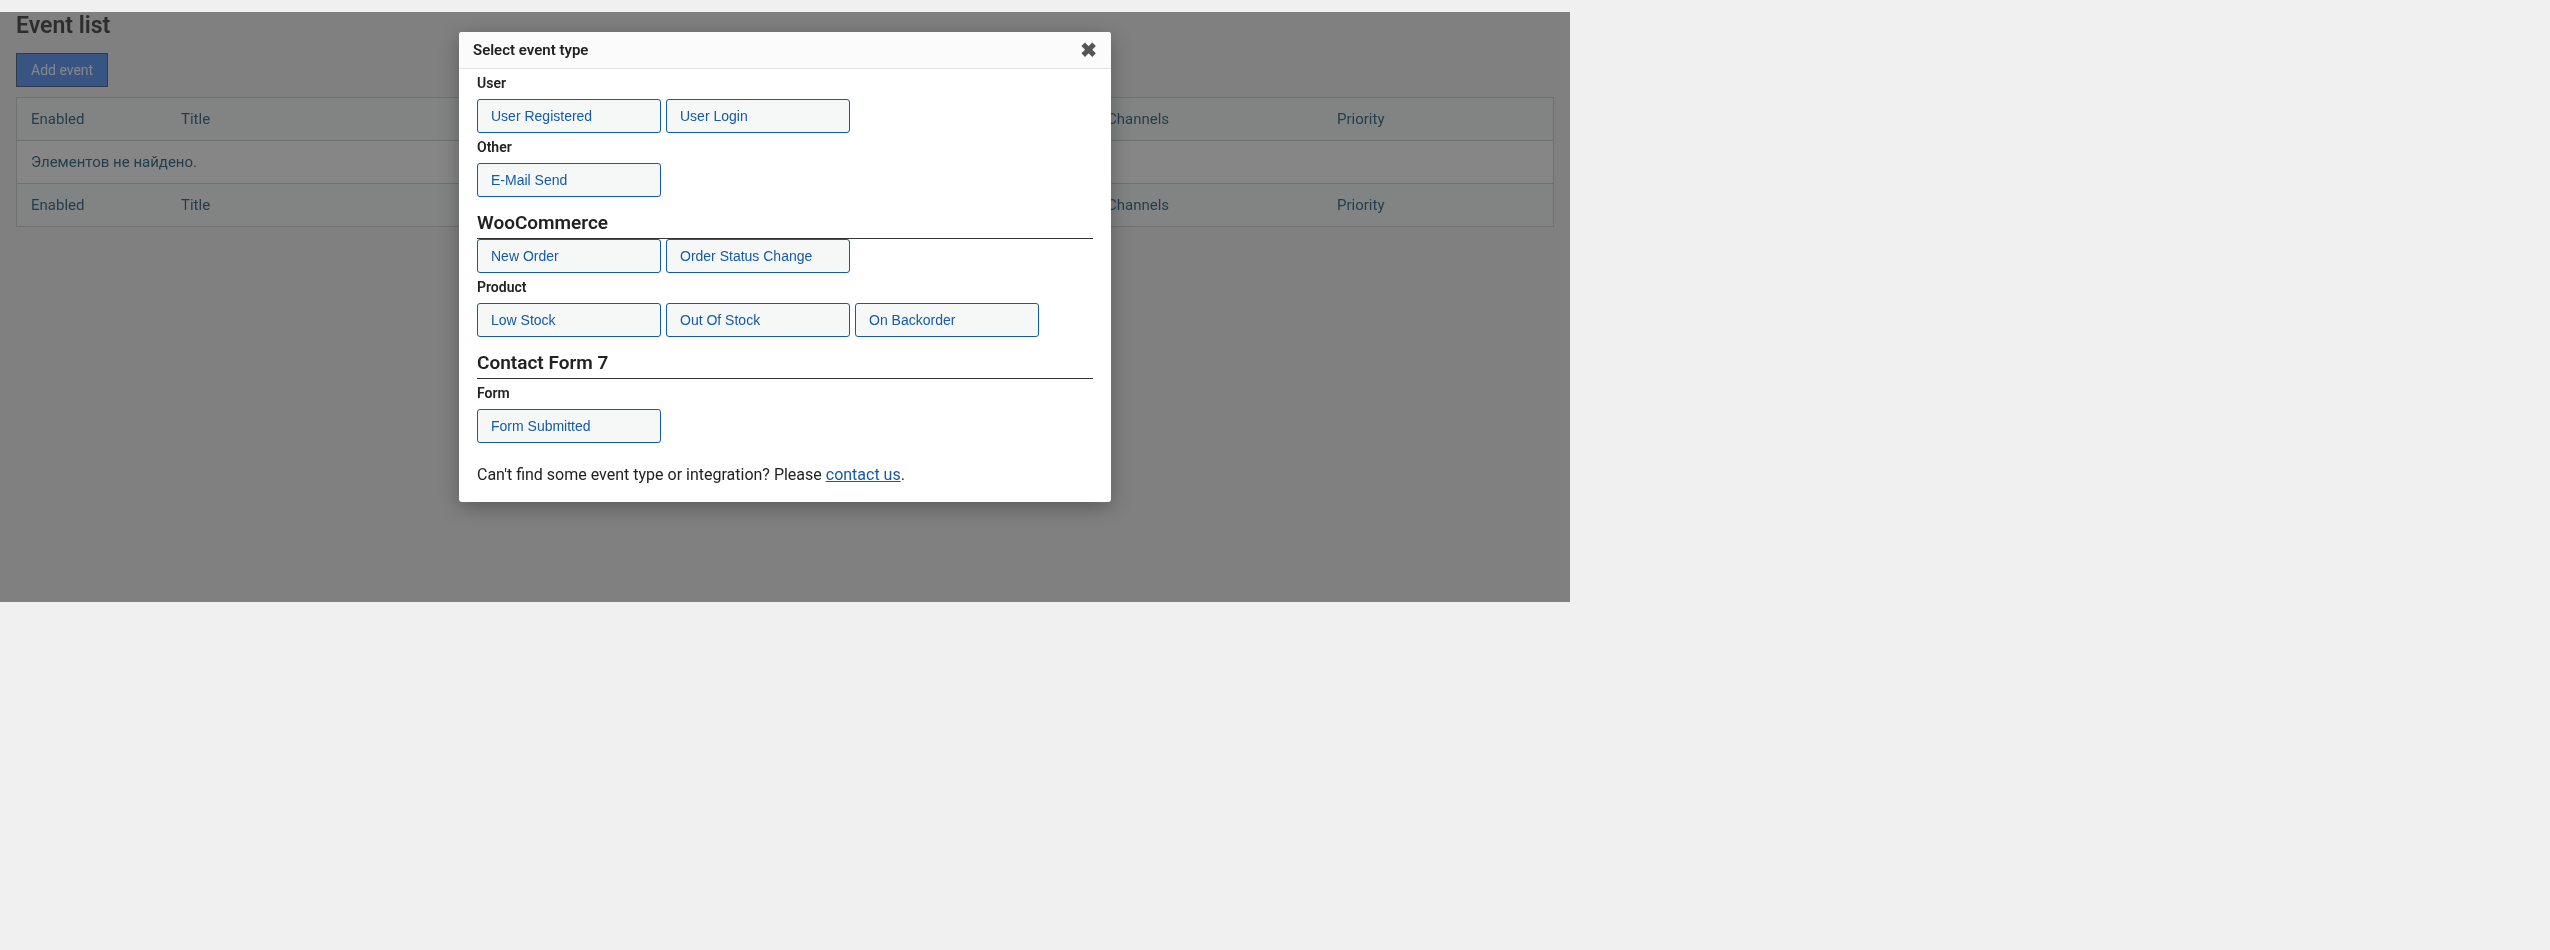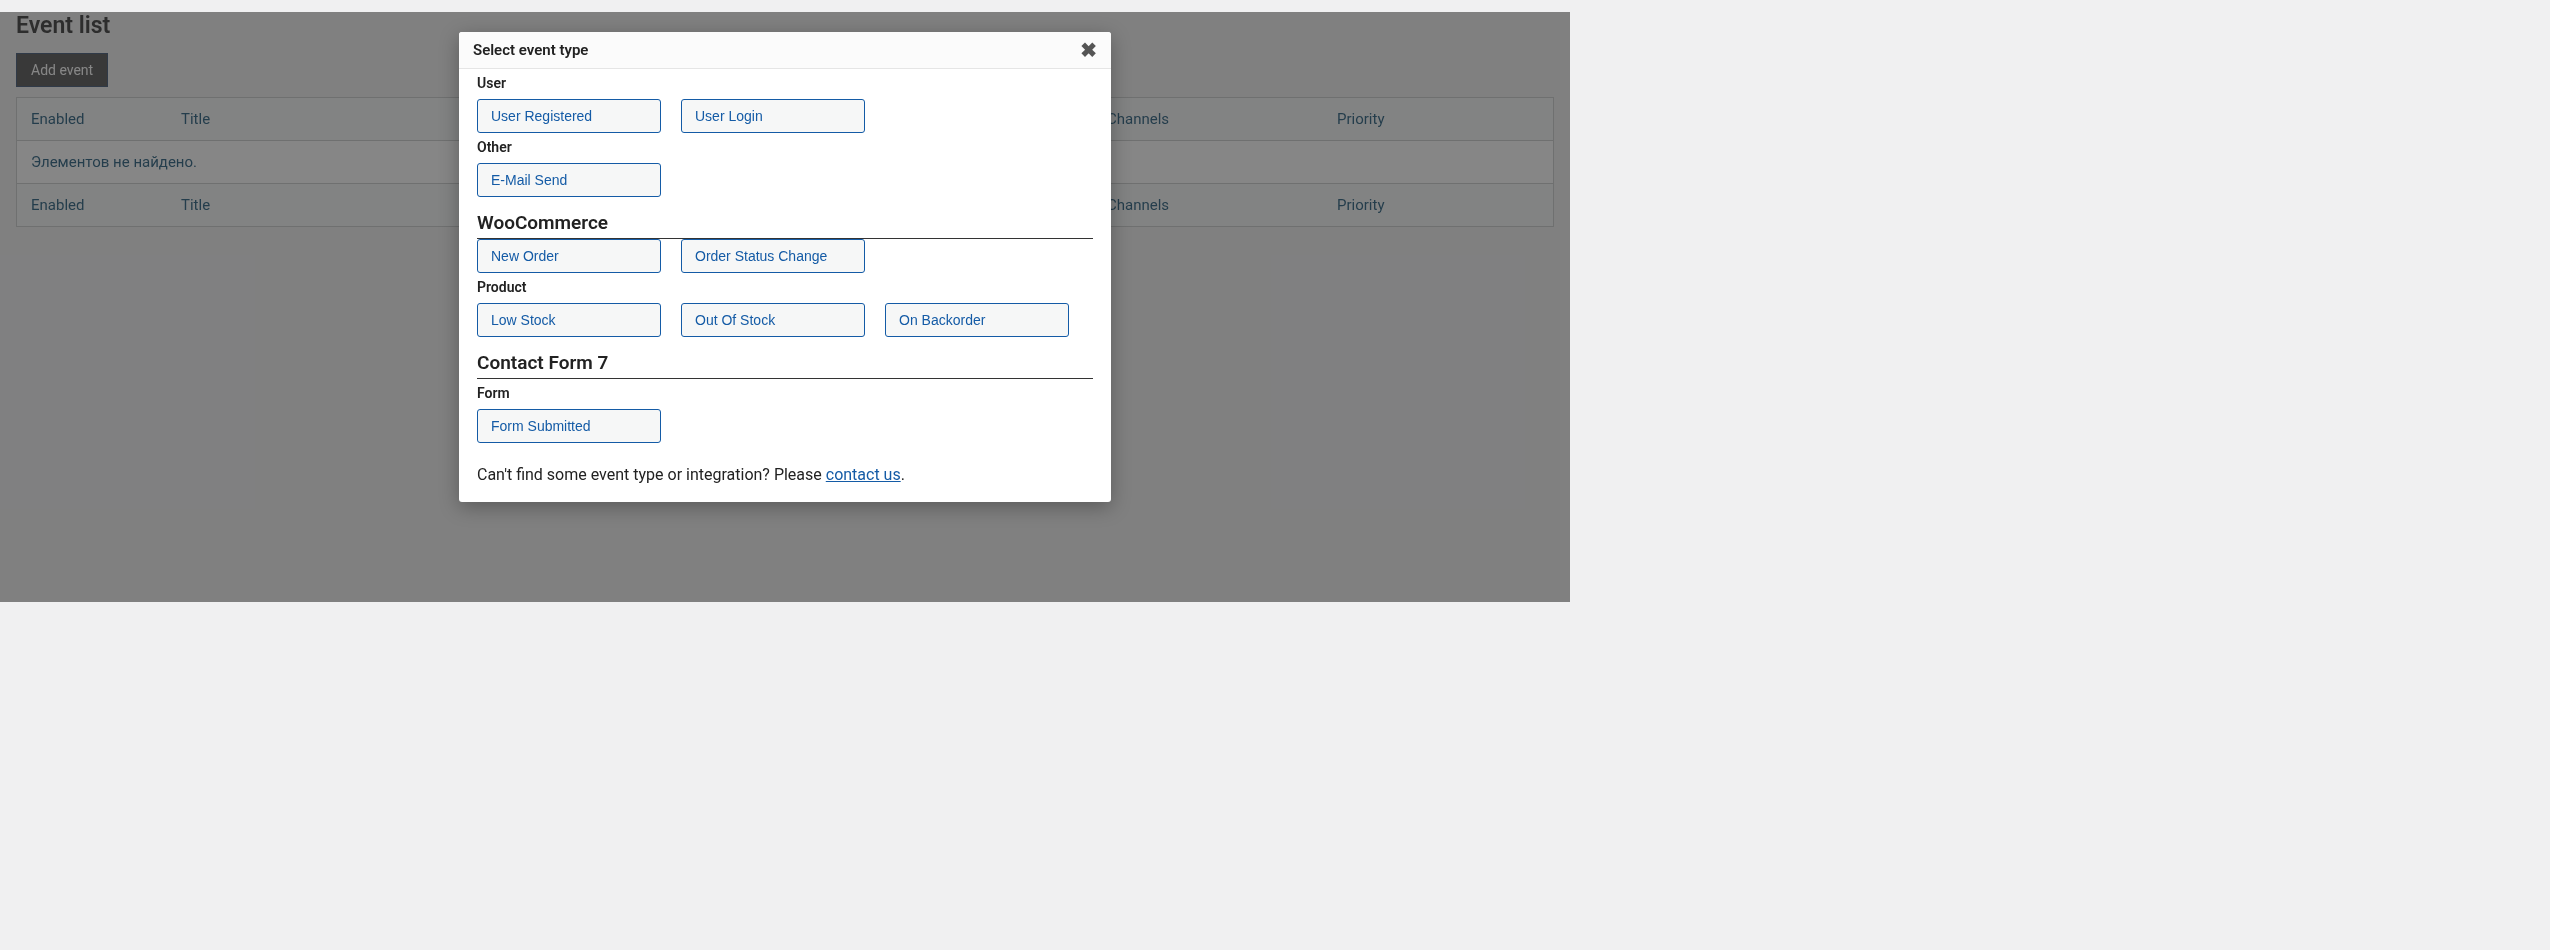--- a/index.html
+++ b/index.html
@@ -17,21 +17,21 @@
     background: #f0f0f1;
     padding: 0 16px;
   }
   .page-title {
     font-size: 23px;
     font-weight: 600;
     margin: 12px 0 14px 0;
   }
   .add-btn {
     display: inline-block;
-    background: #404040;
+    background: #3b82f6;
     color: #fff;
     font-size: 14px;
     padding: 8px 14px;
     cursor: pointer;
     border: 1px solid #2a4365;
   }
   .table-wrap {
     margin-top: 10px;
     border: 1px solid #c6c7c9;
     background: #f6f7f7;
@@ -113,21 +113,21 @@
   .section-heading {
     font-size: 19px;
     font-weight: 600;
     margin-top: 14px;
     border-bottom: 1px solid #333;
     padding-bottom: 4px;
   }
   .btn-row {
     display: flex;
     flex-wrap: wrap;
-    gap: 20px;
+    gap: 5px;
     margin-bottom: 6px;
   }
   .opt-btn {
     flex: 0 0 auto;
     width: 184px;
     text-align: left;
     padding: 8px 13px;
     font-size: 14px;
     color: #145ba6;
     background: #f6f7f7;

